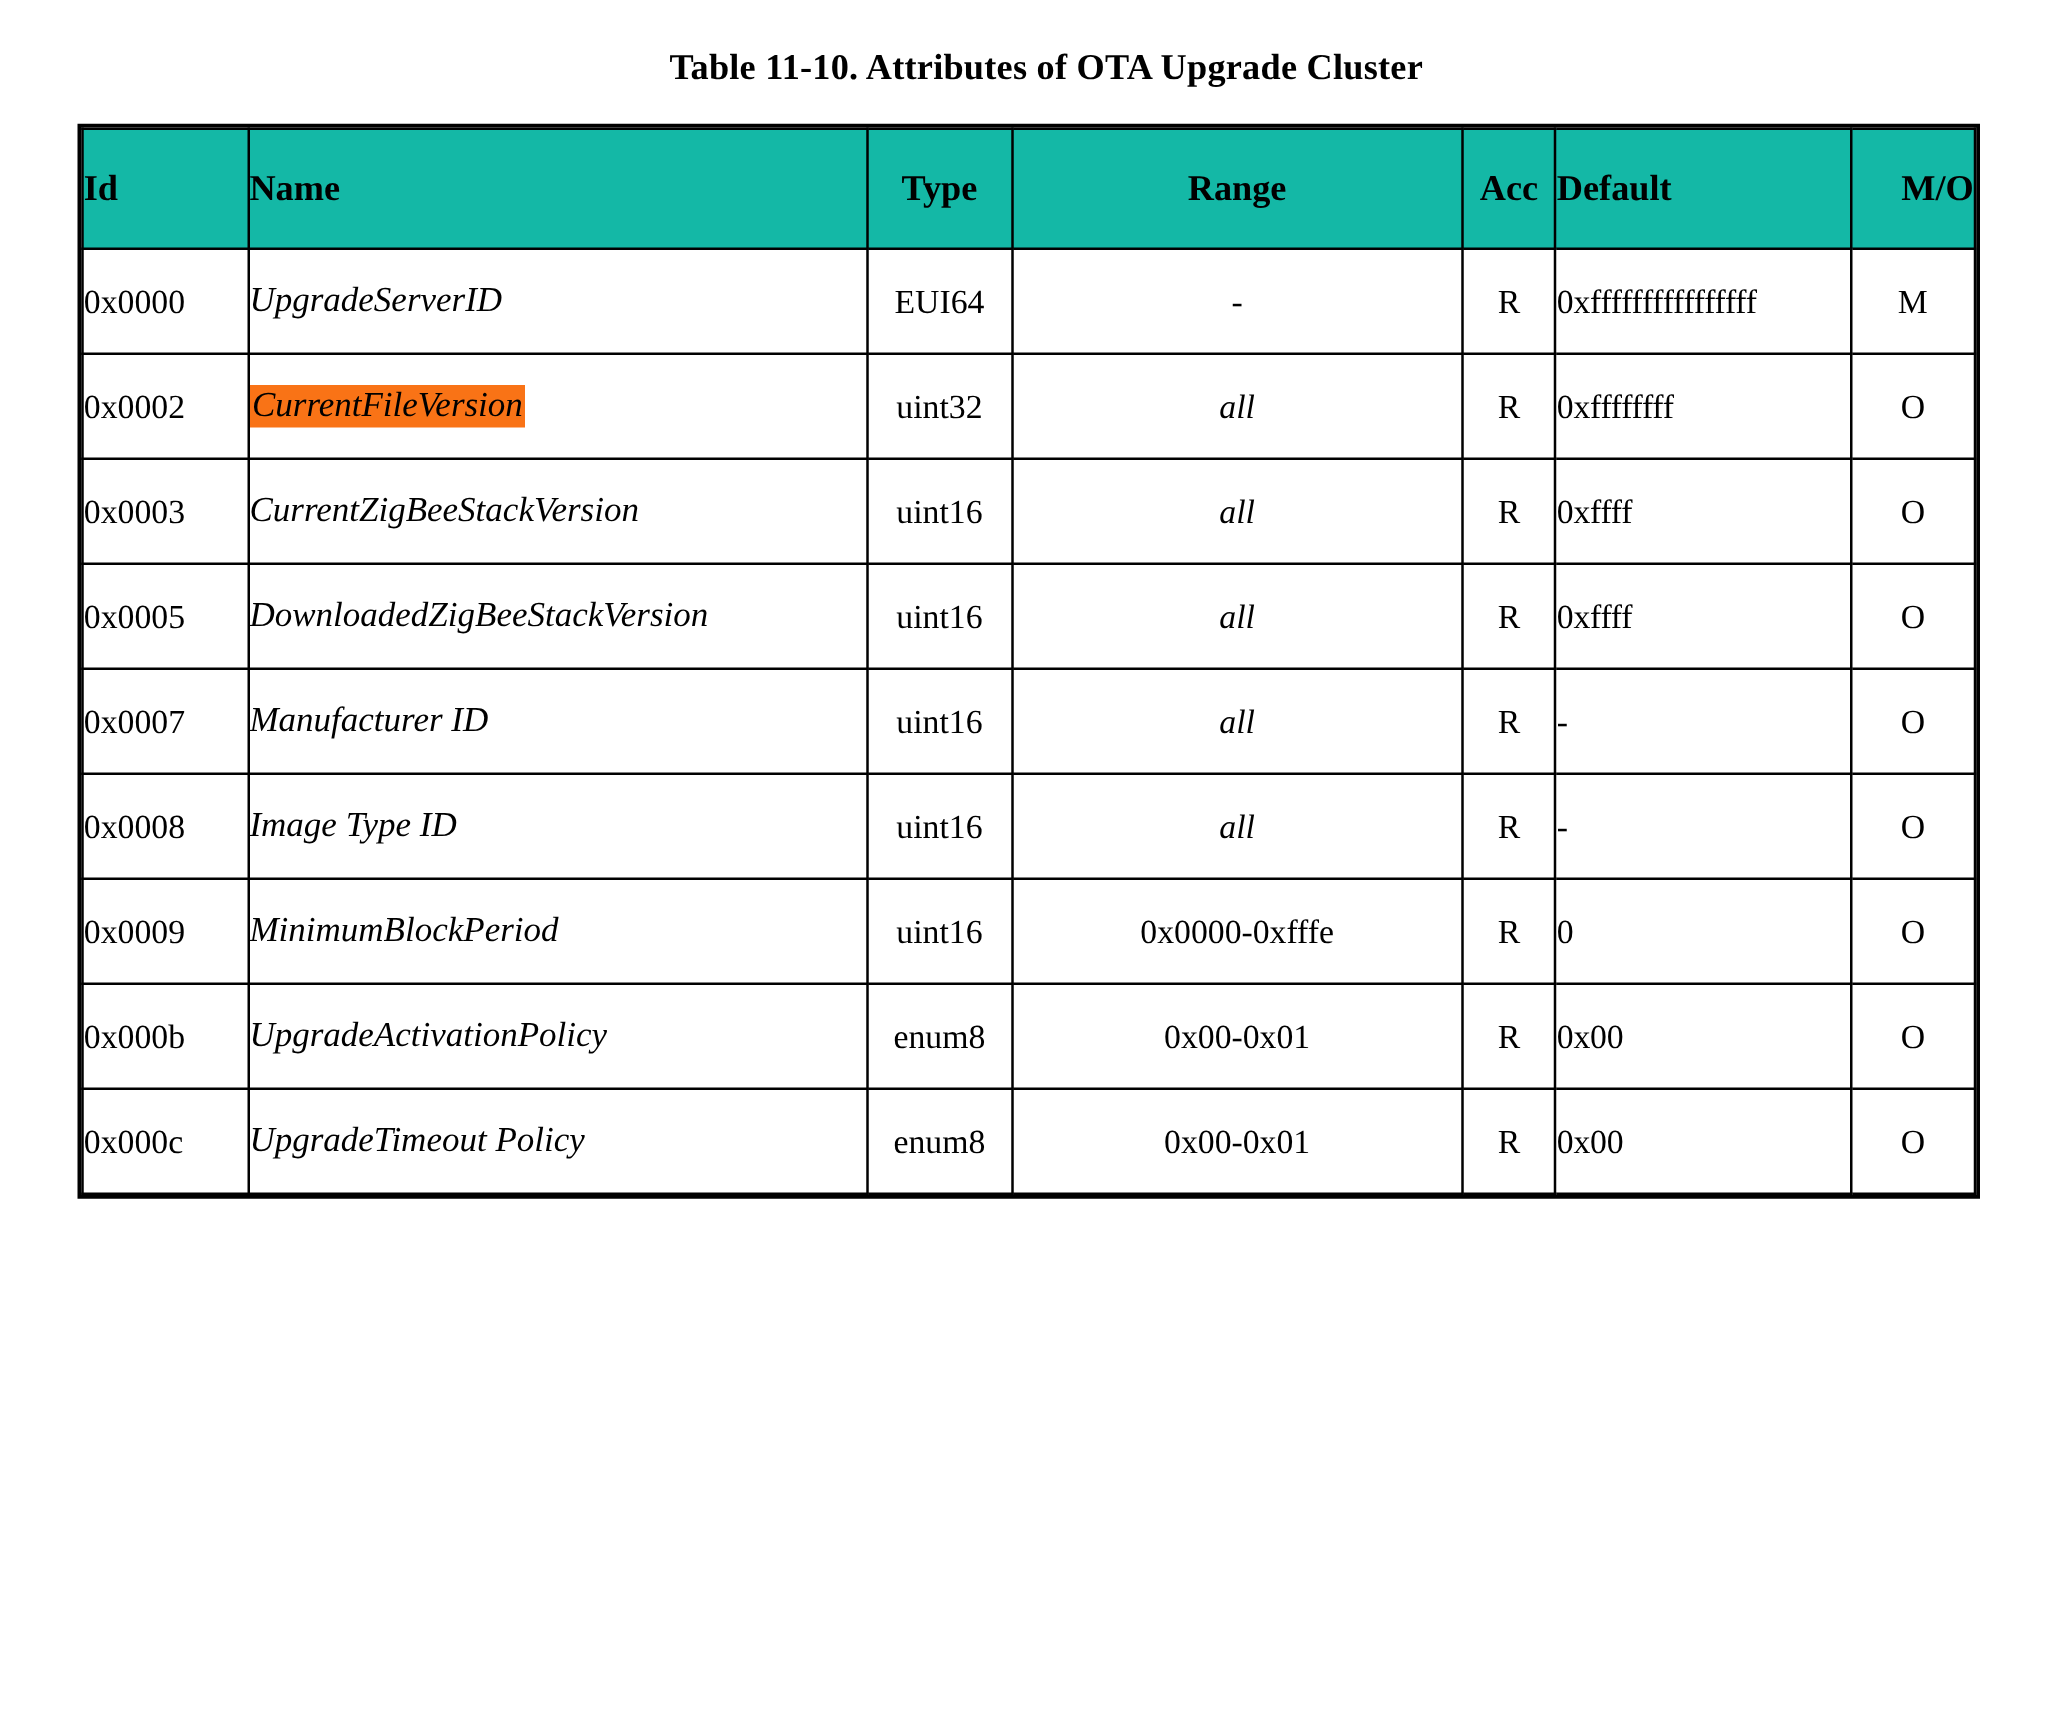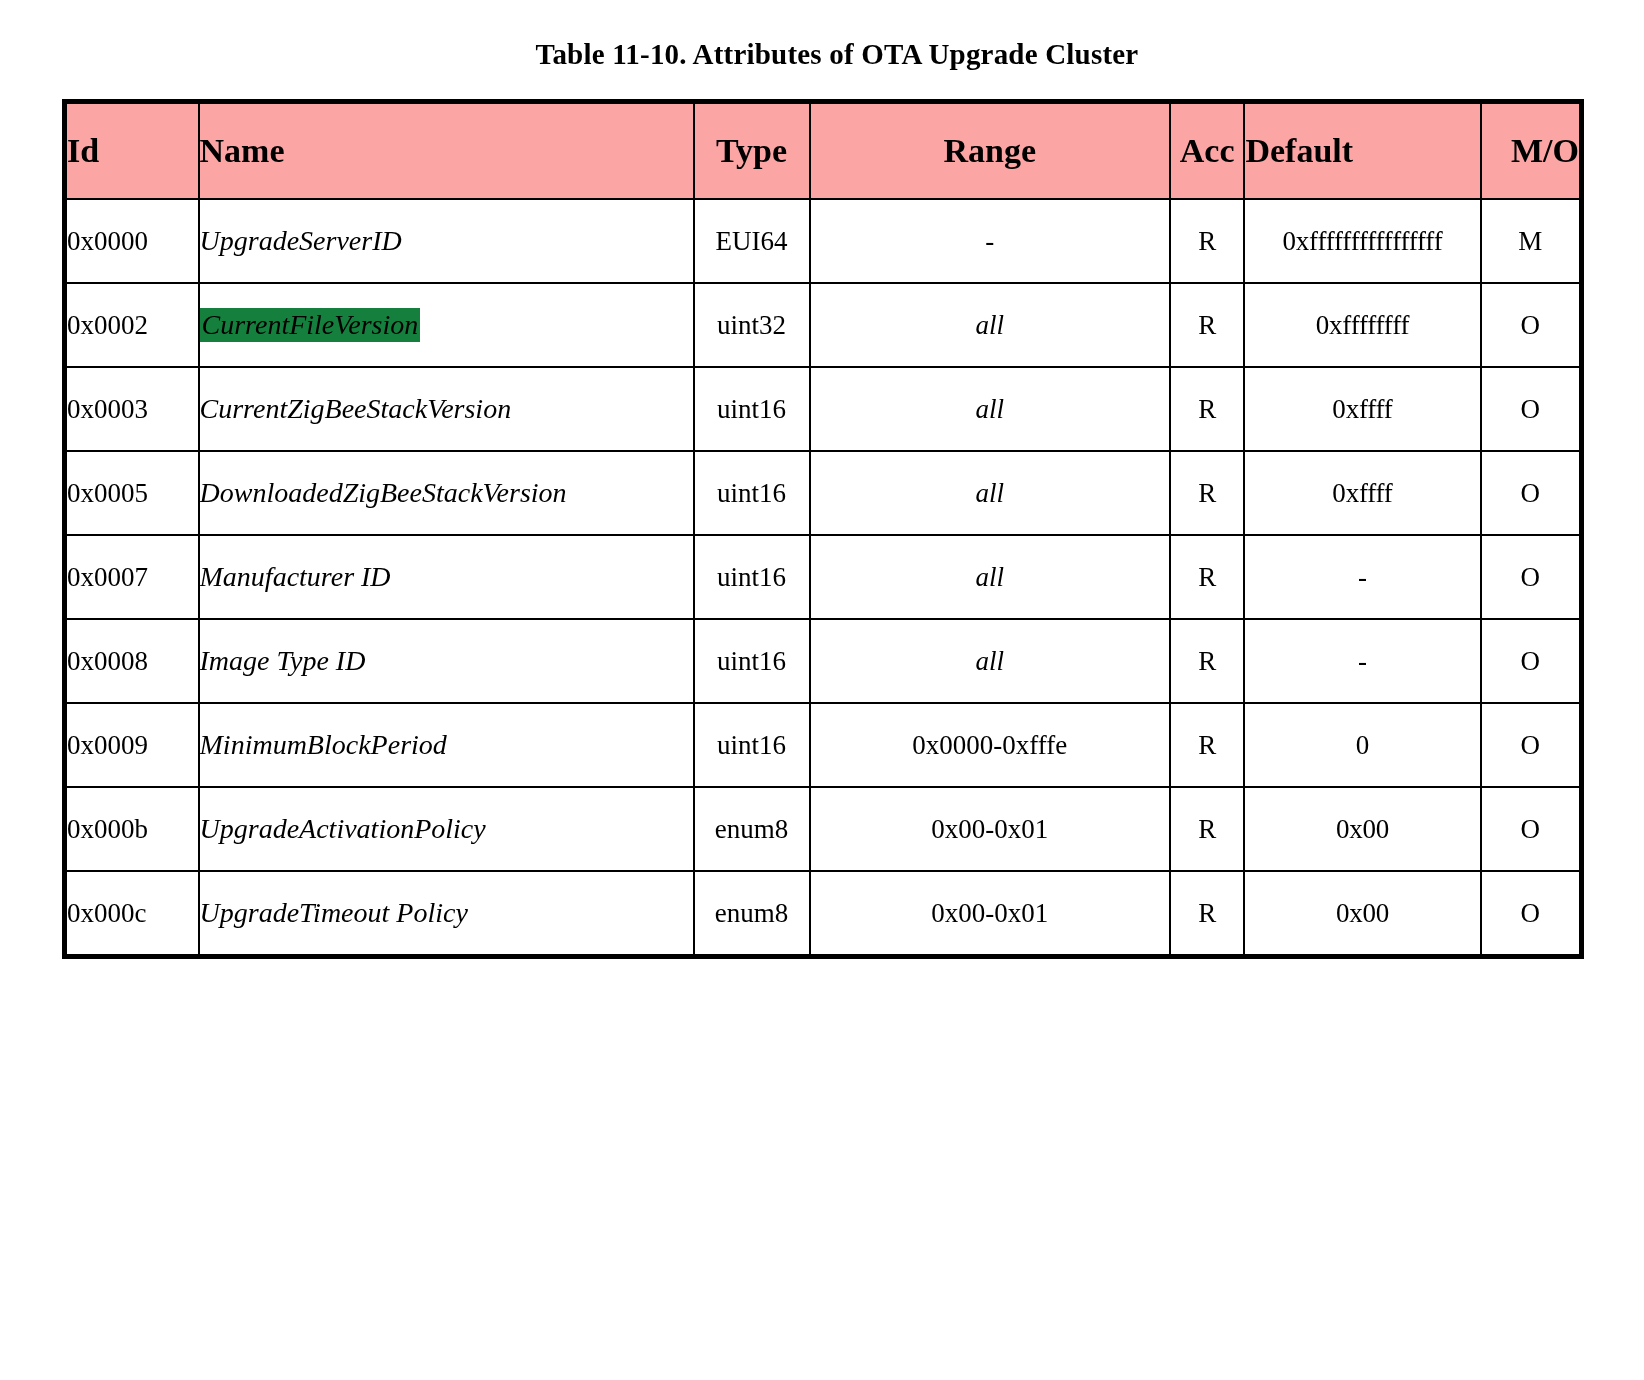--- a/index.html
+++ b/index.html
@@ -44,24 +44,24 @@
   }
   table.attr-table th,
   table.attr-table td {
     border: 2px solid #000;
     padding: 0;
     height: 82px;
     vertical-align: middle;
     font-weight: normal;
   }
   table.attr-table thead th {
-    background: #fca5a5;
+    background: #14b8a6;
     font-weight: bold;
     height: 94px;
-    font-size: 34px;
+    font-size: 29px;
   }
   
   col.c-id      { width: 128px; }
   col.c-name    { width: 478px; }
   col.c-type    { width: 112px; }
   col.c-range   { width: 348px; }
   col.c-acc     { width: 72px; }
   col.c-default { width: 228px; }
   col.c-mo      { width: 96px; }
   .th-id { text-align: left; padding-left: 36px; }
@@ -87,25 +87,25 @@
   .type-cell {
     text-align: center;
     font-size: 27px;
   }
   .range-cell {
     text-align: center;
     font-size: 27px;
   }
   .range-cell.italic { font-style: italic; }
   .acc-cell { text-align: center; font-size: 27px; }
-  .default-cell { text-align: center; font-size: 27px; letter-spacing: -0.2px; }
+  .default-cell { font-size: 27px; letter-spacing: -0.2px; }
   .mo-cell { text-align: center; font-size: 27px; }
 
   .hl {
-    background: #15803d;
+    background: #f97316;
     padding: 1px 2px;
   }
   .name-cell .hl { display: inline-block; }
 </style>
 </head>
 <body>
 
 <div class="page">
 
   <div class="table-caption">Table 11-10. Attributes of OTA Upgrade Cluster</div>

